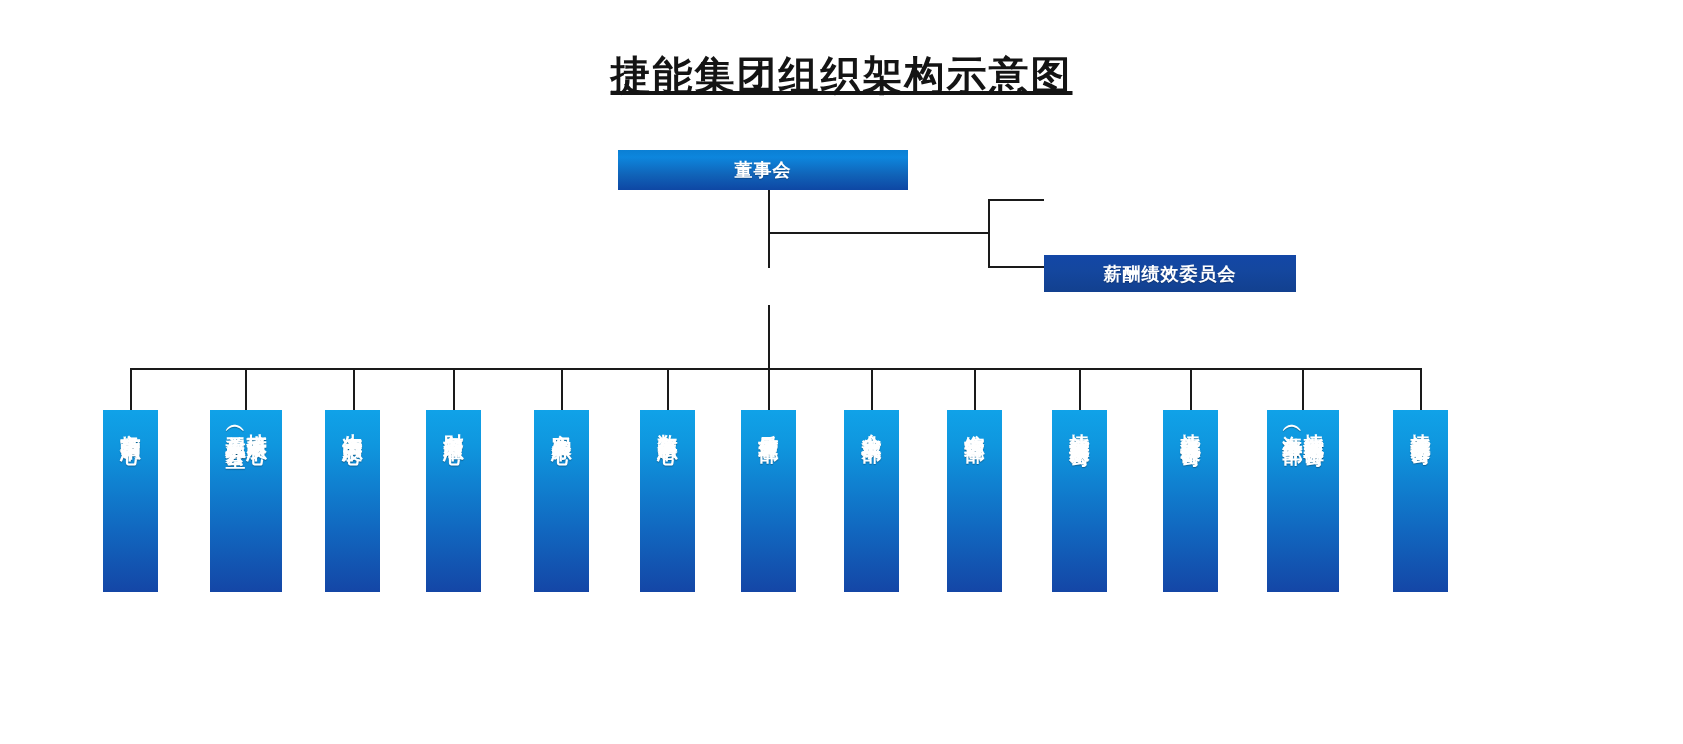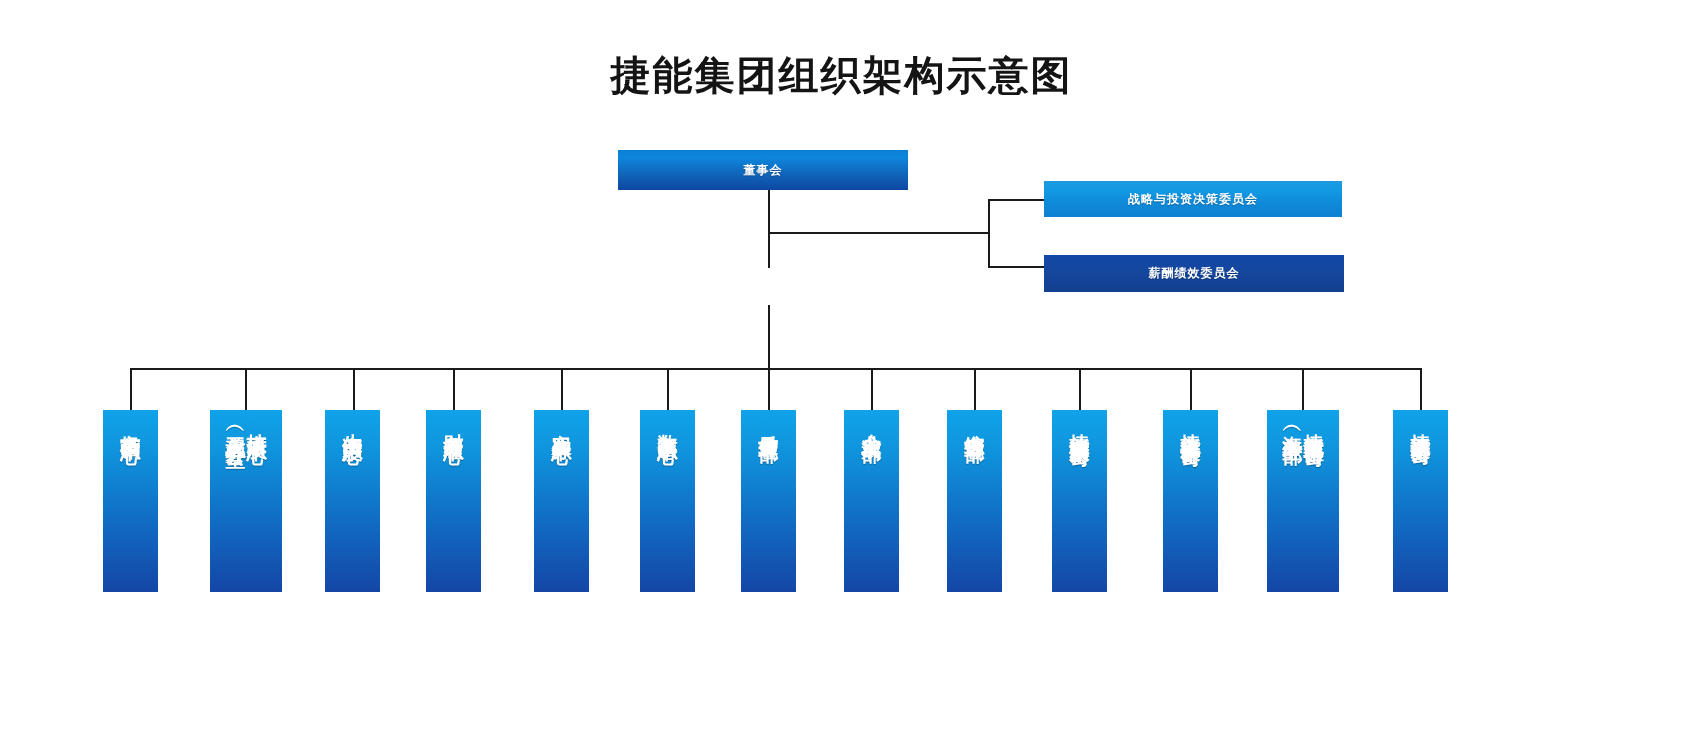--- a/index.html
+++ b/index.html
@@ -23,39 +23,40 @@
     position: absolute;
     left: 0;
     top: 48px;
     width: 1683px;
     text-align: center;
     font-size: 40px;
     font-weight: 700;
     color: #141414;
     letter-spacing: 2px;
     font-family: "DejaVu Sans", "Liberation Sans", sans-serif;
+    text-decoration: underline;
   }
 
   
   .node {
     position: absolute;
     box-sizing: border-box;
     color: #ffffff;
     font-weight: 700;
     display: flex;
     align-items: center;
     justify-content: center;
     text-align: center;
     letter-spacing: 1px;
     text-shadow: 0 1px 1px rgba(0,0,0,0.25);
   }
 
   
   .node-h {
-    font-size: 12px;
+    font-size: 18px;
   }
   .grad-board {
     background: linear-gradient(to bottom, #0a7fd4 0%, #0d86dd 18%, #1063b8 62%, #0e47a4 100%);
   }
   .grad-light {
     background: linear-gradient(to bottom, #1b9ae0 0%, #139ae4 25%, #0f8ad8 60%, #0d81d2 100%);
   }
   .grad-dark {
     background: linear-gradient(to bottom, #1347a6 0%, #14479f 40%, #12408f 100%);
   }
@@ -127,25 +128,22 @@
   <div class="line v" style="left:1079px; top:368px; height:42px;"></div>
   <div class="line v" style="left:1190px; top:368px; height:42px;"></div>
   <div class="line v" style="left:1302px; top:368px; height:42px;"></div>
   <div class="line v" style="left:1420px; top:368px; height:42px;"></div>
 
   <div class="node node-h grad-board" style="left:618px; top:150px; width:290px; height:40px;">
     <span>董事会</span>
   </div>
 
 
-  <div class="node node-h grad-light" style="left:1044px; top:181px; width:298px; height:36px;">
-    <span>战略与投资决策委员会</span>
-  </div>
 
-  <div class="node node-h grad-dark" style="left:1044px; top:255px; width:300px; height:37px;">
+  <div class="node node-h grad-dark" style="left:1044px; top:255px; width:252px; height:37px;">
     <span>薪酬绩效委员会</span>
   </div>
 
   <div class="node node-v" style="left:103px; top:410px; width:55px; height:182px;">
     <span class="vtext">市场营销中心</span>
   </div>
 
   <div class="node node-v" style="left:210px; top:410px; width:72px; height:182px;">
     <span class="vtext">技术研发中心</span>
     <span class="vtext sub">（总工程师办公室）</span>

